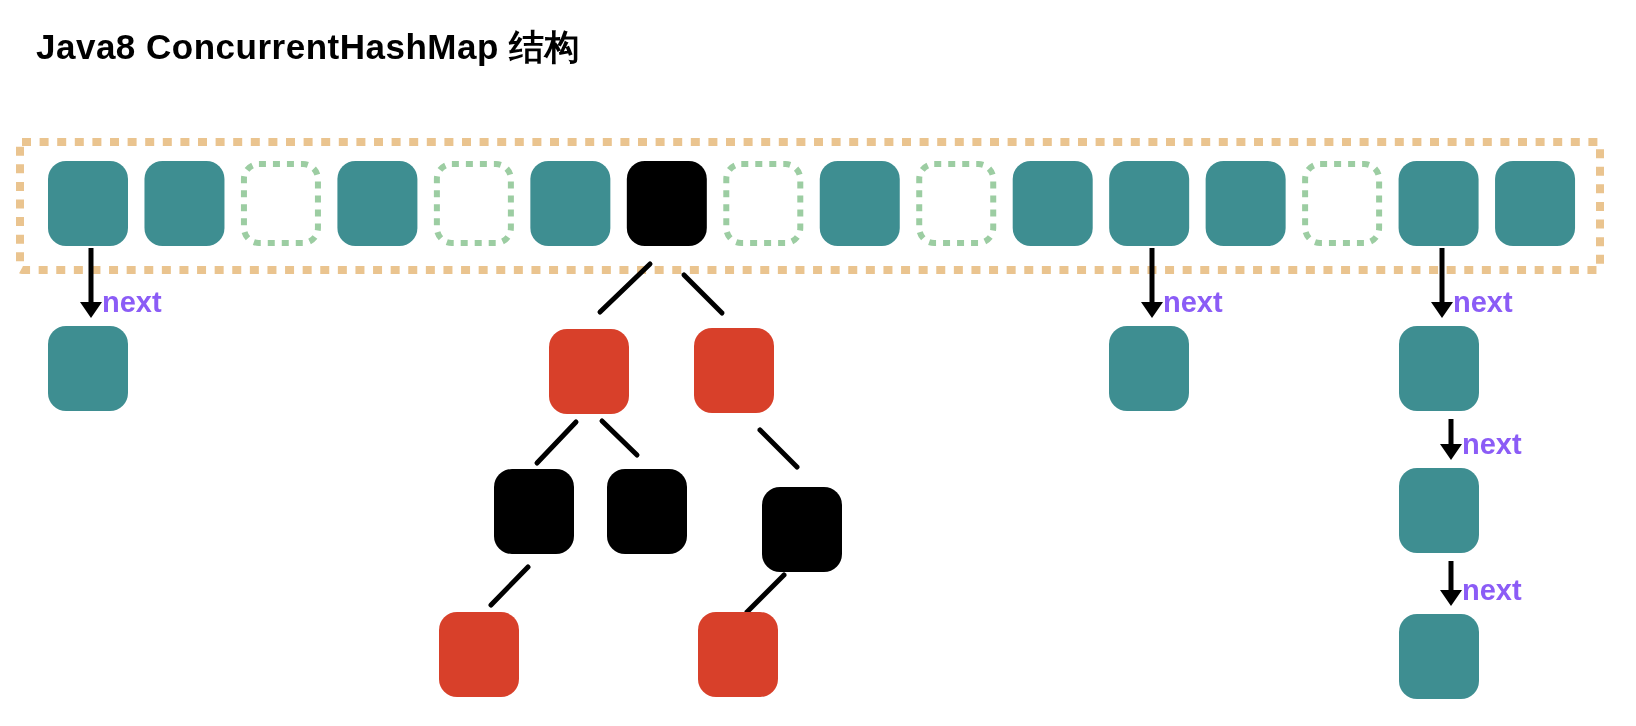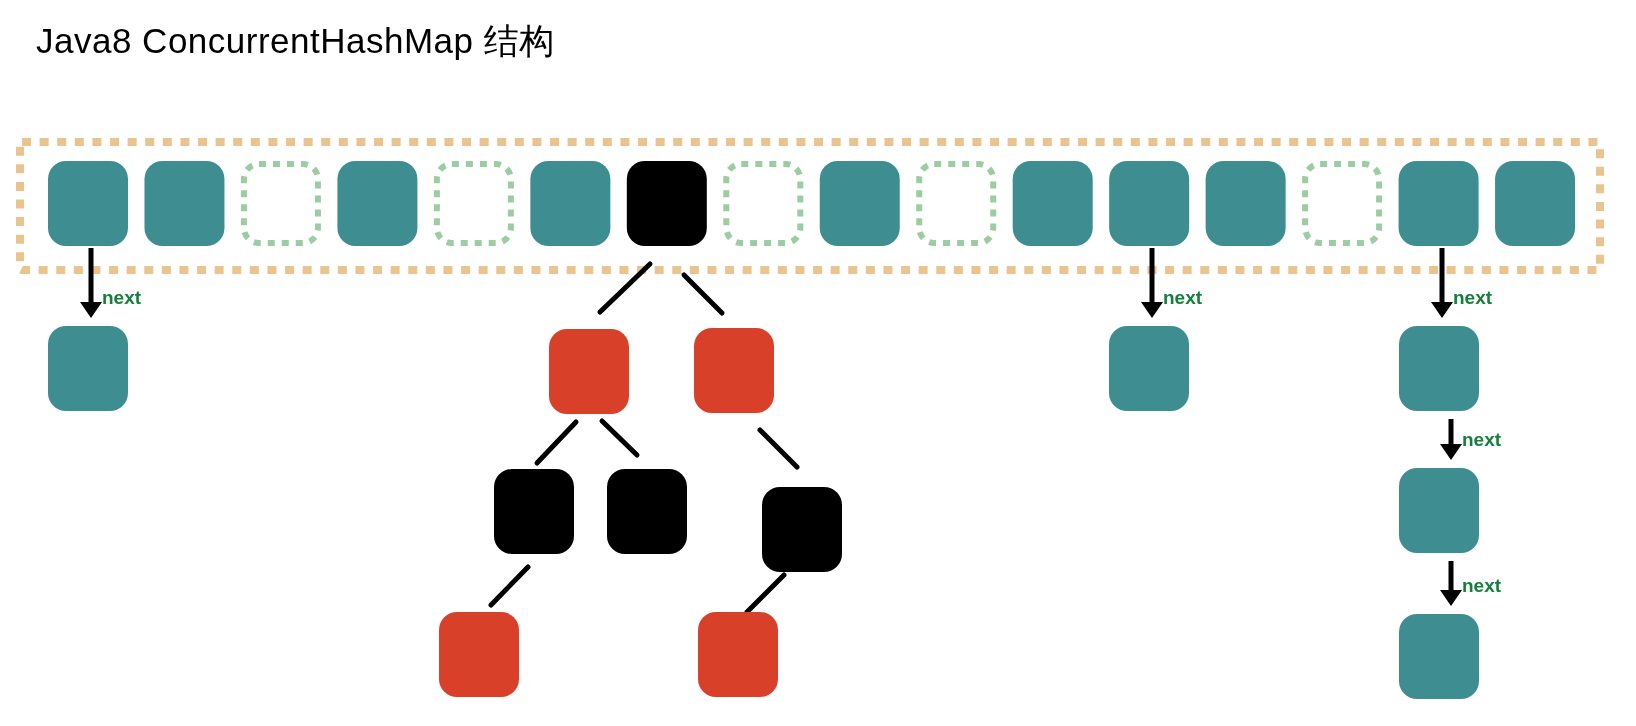--- a/index.html
+++ b/index.html
@@ -5,35 +5,35 @@
   html,body{margin:0;padding:0;background:#ffffff;}
   #canvas{
     position:relative;
     width:1636px;height:726px;
     background:#ffffff;
     overflow:hidden;
     font-family:"Liberation Sans", sans-serif;
   }
   #title{
     position:absolute;
-    left:36px;top:18px;
+    left:36px;top:24px;
     margin:0;
     font-size:35px;
-    font-weight:normal;
+    font-weight:bold;
     letter-spacing:0.5px;
     color:#000000;
     white-space:nowrap;
   }
   #diagram-svg{position:absolute;left:0;top:0;}
   .next-label{
     position:absolute;
     font-weight:bold;
-    font-size:19px;
+    font-size:29px;
     line-height:1;
-    color:#15803d;
+    color:#8b5cf6;
     white-space:nowrap;
   }
 </style>
 </head>
 <body>
 
 <div id="canvas">
   <h1 id="title">Java8 ConcurrentHashMap 结构</h1>
   <svg id="diagram-svg" width="1636" height="726" viewBox="0 0 1636 726">
       <rect x="20" y="142" width="1580" height="128" rx="2" fill="none" stroke="#EAC48F" stroke-width="8" stroke-dasharray="9 8.6"></rect>

